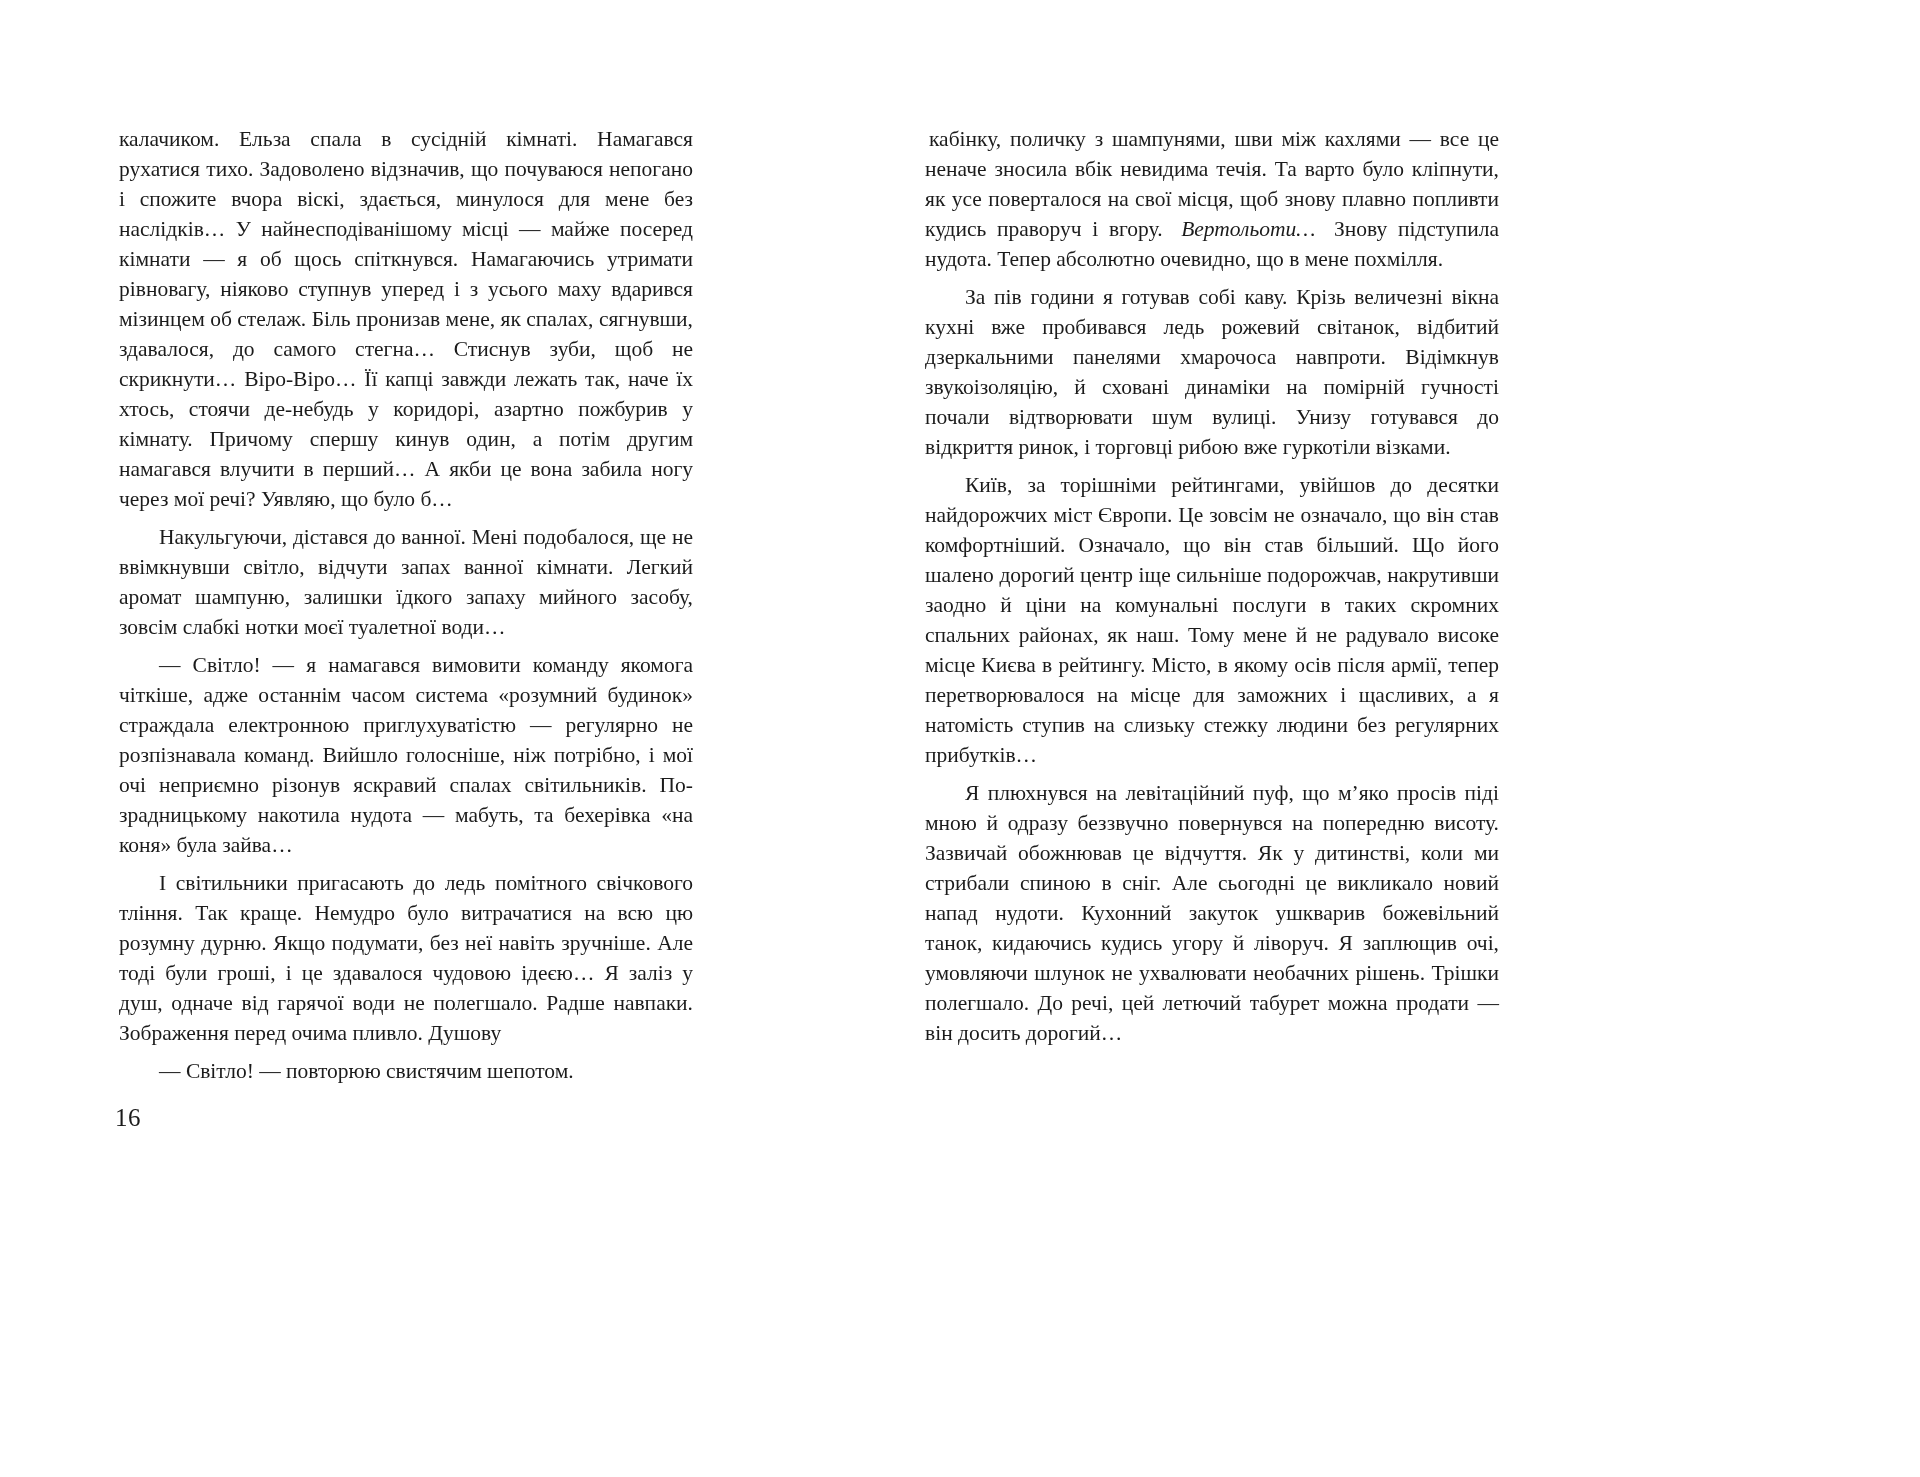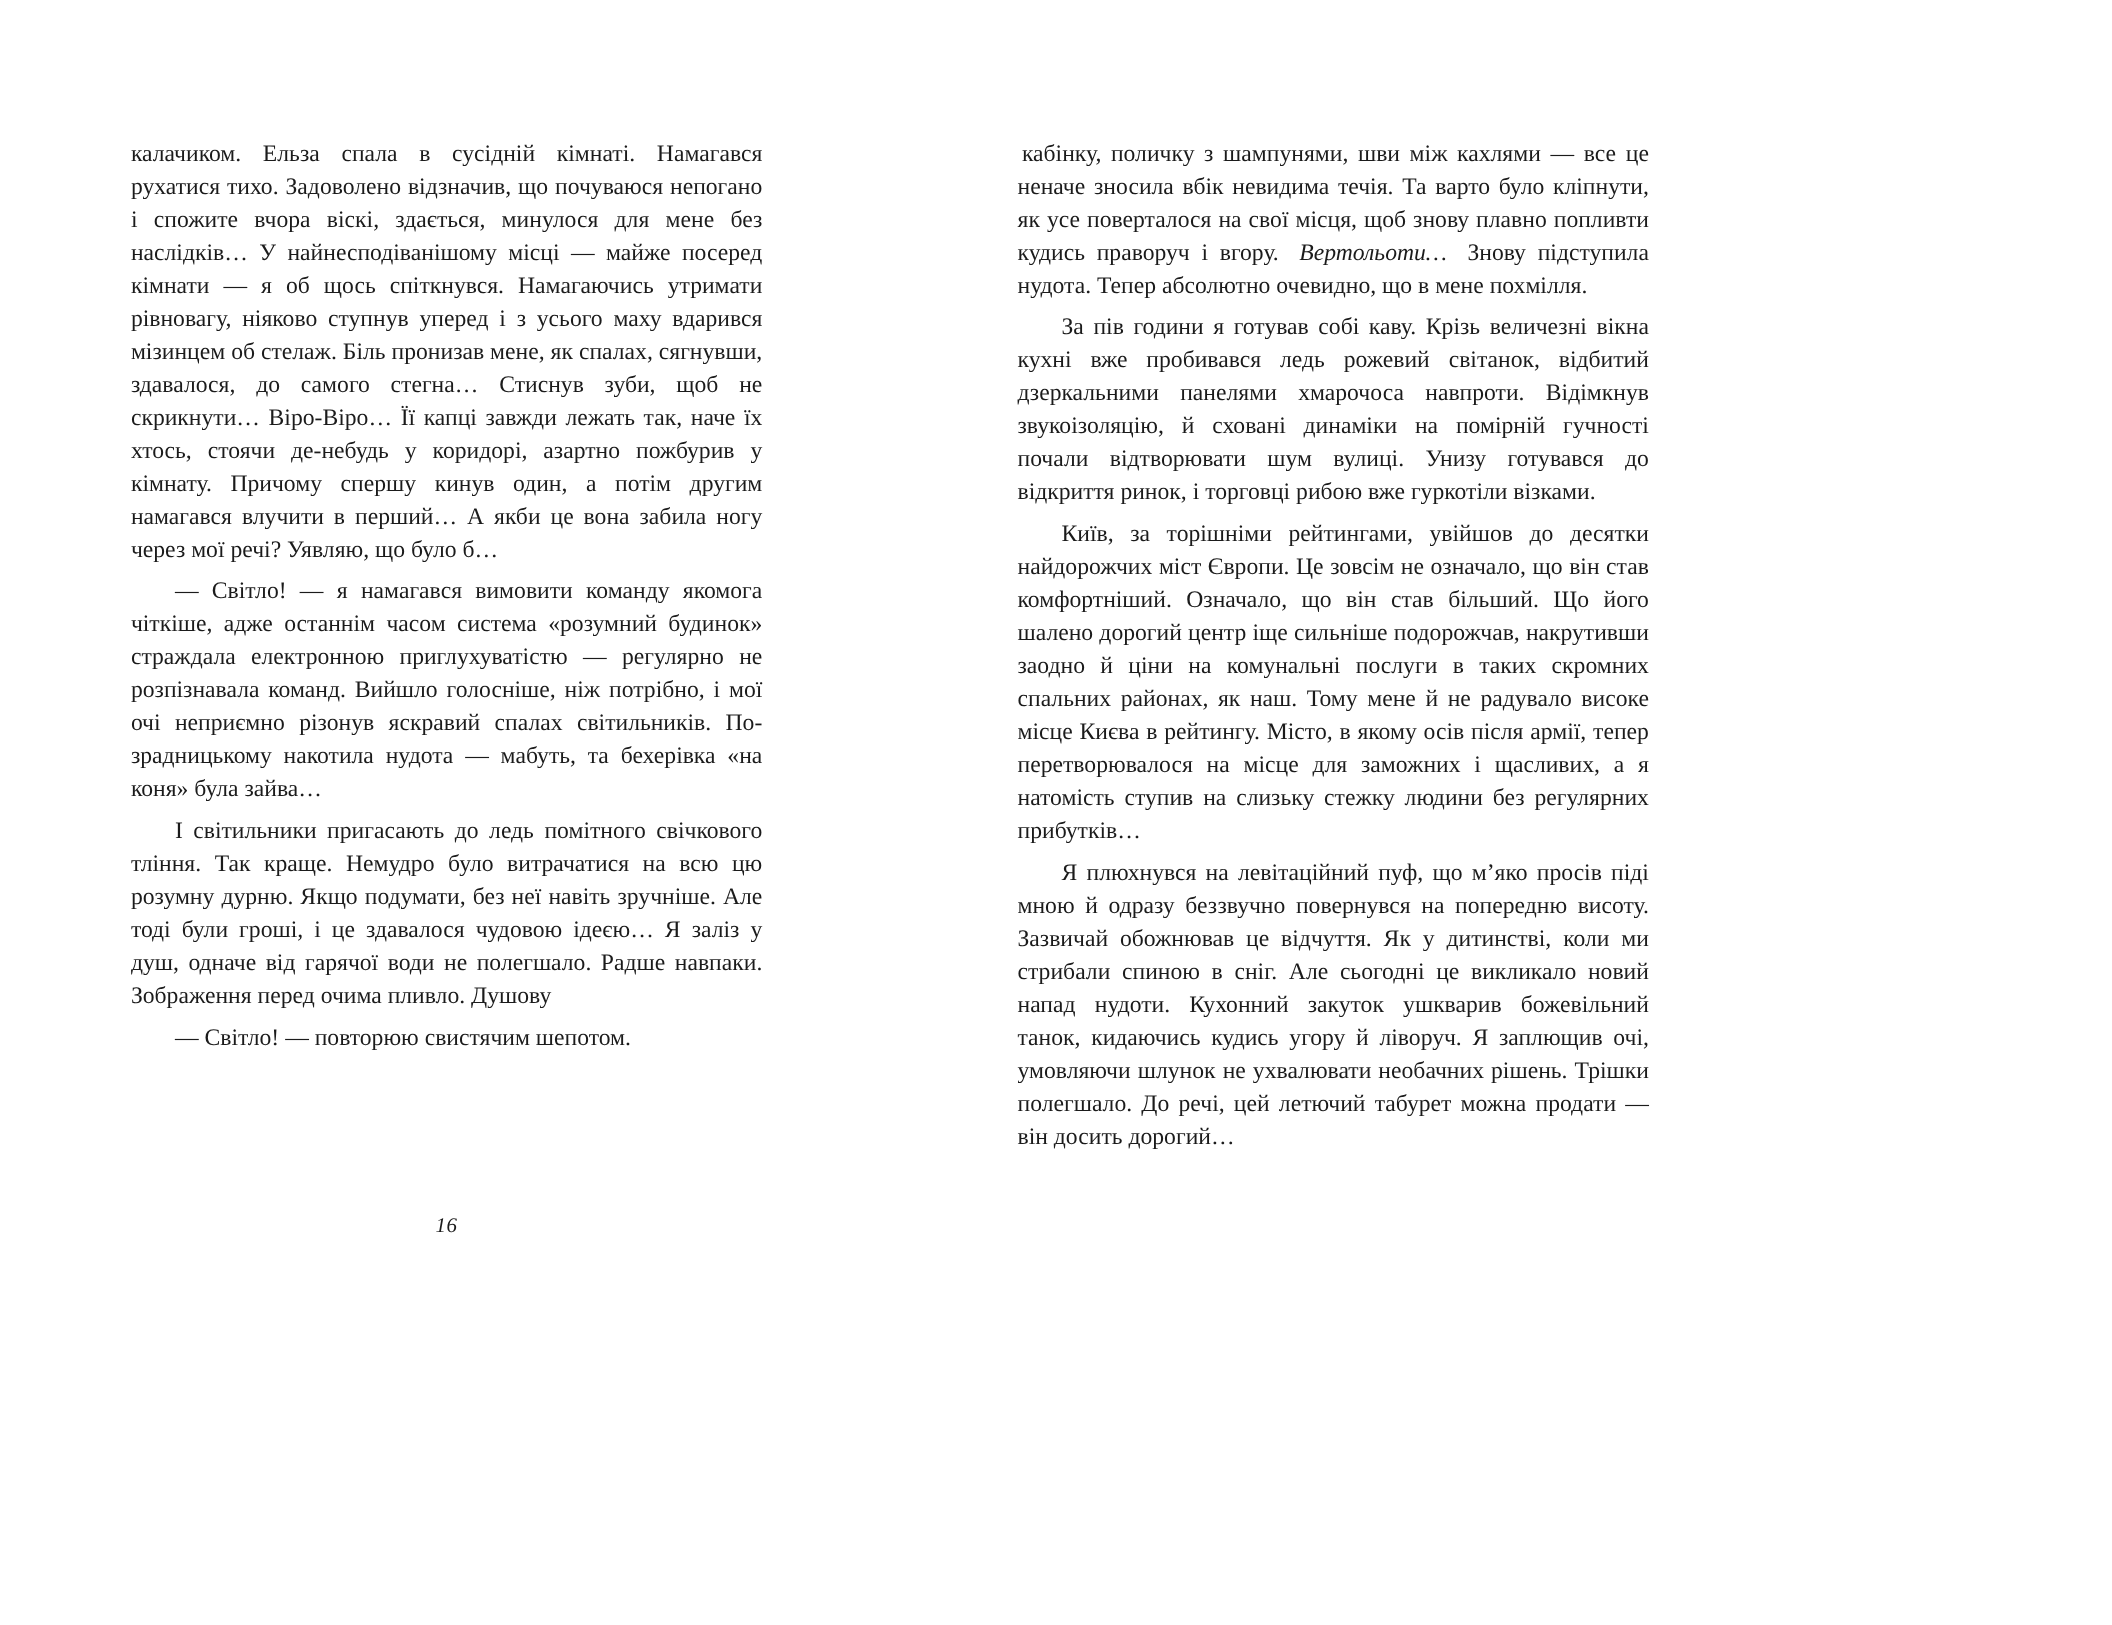--- a/index.html
+++ b/index.html
@@ -26,35 +26,35 @@
   }
   #left-text  { left: 107px; }
   #right-text { left: 877px; margin-left: 36px; }
   .text-block p { margin: 0; }
   .text-block p.indent { text-indent: 40px; }
   .italic { font-style: italic; }
   .page-number {
     position: absolute;
     top: 1096px;
     width: 590px;
-    text-align: center;
-    font-size: 19px;
+    text-align: left;
+    font-size: 25px;
     letter-spacing: 0.5px;
-    font-style: italic;
   }
   #left-num  { left: 107px; }
   #right-num { left: 877px; }
 </style>
 </head>
 <body>
 
 <div class="spread">
 
   <div class="text-block" id="left-text">
     <p>калачиком. Ельза спала в сусідній кімнаті. Намагався рухатися тихо. Задоволено відзначив, що почуваюся непогано і спожите вчора віскі, здається, минулося для мене без наслідків… У найнесподіванішому місці — майже посеред кімнати — я об щось спіткнувся. Намагаючись утримати рівновагу, ніяково ступнув уперед і з усього маху вдарився мізинцем об стелаж. Біль пронизав мене, як спалах, сягнувши, здавалося, до самого стегна… Стиснув зуби, щоб не скрикнути… Віро-Віро… Її капці завжди лежать так, наче їх хтось, стоячи де-небудь у коридорі, азартно пожбурив у кімнату. Причому спершу кинув один, а потім другим намагався влучити в перший… А якби це вона забила ногу через мої речі? Уявляю, що було б…</p>
+    <p class="indent">Накульгуючи, дістався до ванної. Мені подобалося, ще не ввімкнувши світло, відчути запах ванної кімнати. Легкий аромат шампуню, залишки їдкого запаху мийного засобу, зовсім слабкі нотки моєї туалетної води…</p>
     <p class="indent">— Світло! — я намагався вимовити команду якомога чіткіше, адже останнім часом система «розумний будинок» страждала електронною приглухуватістю — регулярно не розпізнавала команд. Вийшло голосніше, ніж потрібно, і мої очі неприємно різонув яскравий спалах світильників. По-зрадницькому накотила нудота — мабуть, та бехерівка «на коня» була зайва…</p>
     <p class="indent">І світильники пригасають до ледь помітного свічкового тління. Так краще. Немудро було витрачатися на всю цю розумну дурню. Якщо подумати, без неї навіть зручніше. Але тоді були гроші, і це здавалося чудовою ідеєю… Я заліз у душ, одначе від гарячої води не полегшало. Радше навпаки. Зображення перед очима пливло. Душову</p>
     <p class="indent">— Світло! — повторюю свистячим шепотом.</p>
   </div>
   <div class="page-number" id="left-num">16</div>
 
   <div class="text-block" id="right-text">
     <p><span>кабінку, поличку з шампунями, шви між кахлями — все це неначе зносила вбік невидима течія. Та варто було кліпнути, як усе поверталося на свої місця, щоб знову плавно попливти кудись праворуч і вгору. </span><span class="italic">Вертольоти…</span><span> Знову підступила нудота. Тепер абсолютно очевидно, що в мене похмілля.</span></p>
     <p class="indent">За пів години я готував собі каву. Крізь величезні вікна кухні вже пробивався ледь рожевий світанок, відбитий дзеркальними панелями хмарочоса навпроти. Відімкнув звукоізоляцію, й сховані динаміки на помірній гучності почали відтворювати шум вулиці. Унизу готувався до відкриття ринок, і торговці рибою вже гуркотіли візками.</p>
     <p class="indent">Київ, за торішніми рейтингами, увійшов до десятки найдорожчих міст Європи. Це зовсім не означало, що він став комфортніший. Означало, що він став більший. Що його шалено дорогий центр іще сильніше подорожчав, накрутивши заодно й ціни на комунальні послуги в таких скромних спальних районах, як наш. Тому мене й не радувало високе місце Києва в рейтингу. Місто, в якому осів після армії, тепер перетворювалося на місце для заможних і щасливих, а я натомість ступив на слизьку стежку людини без регулярних прибутків…</p>

